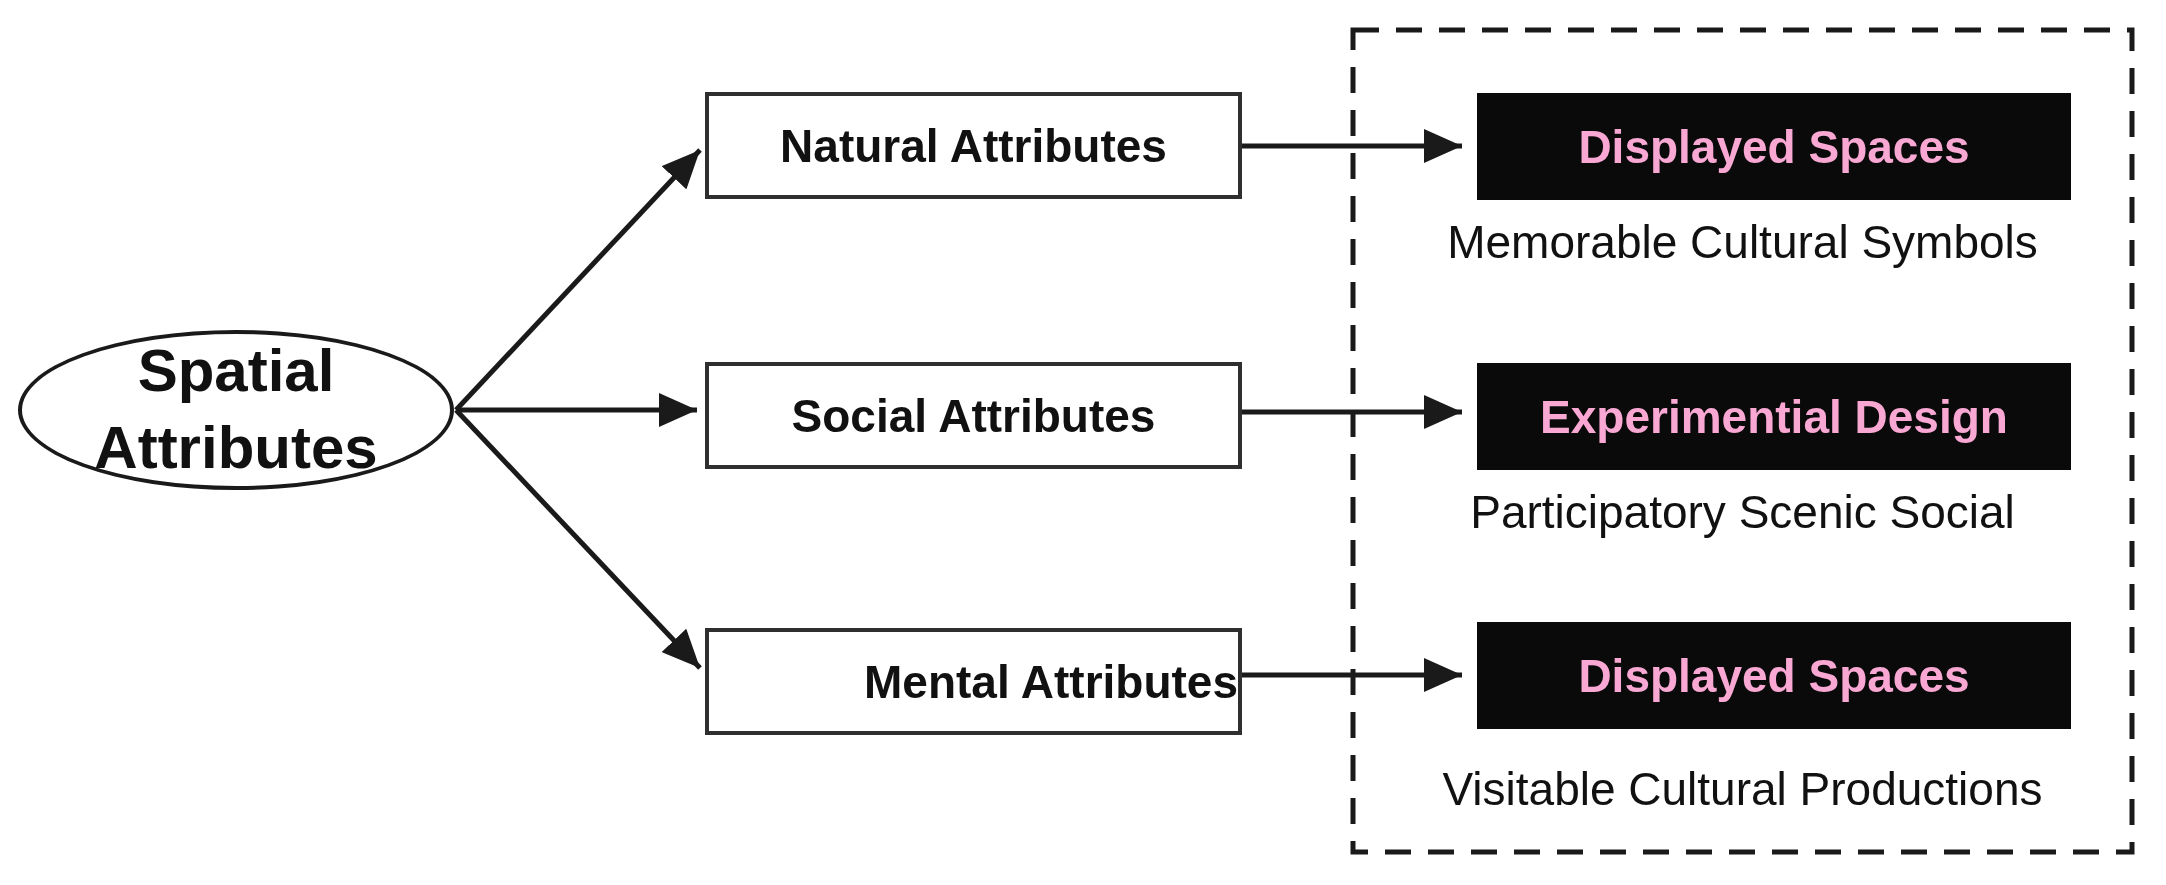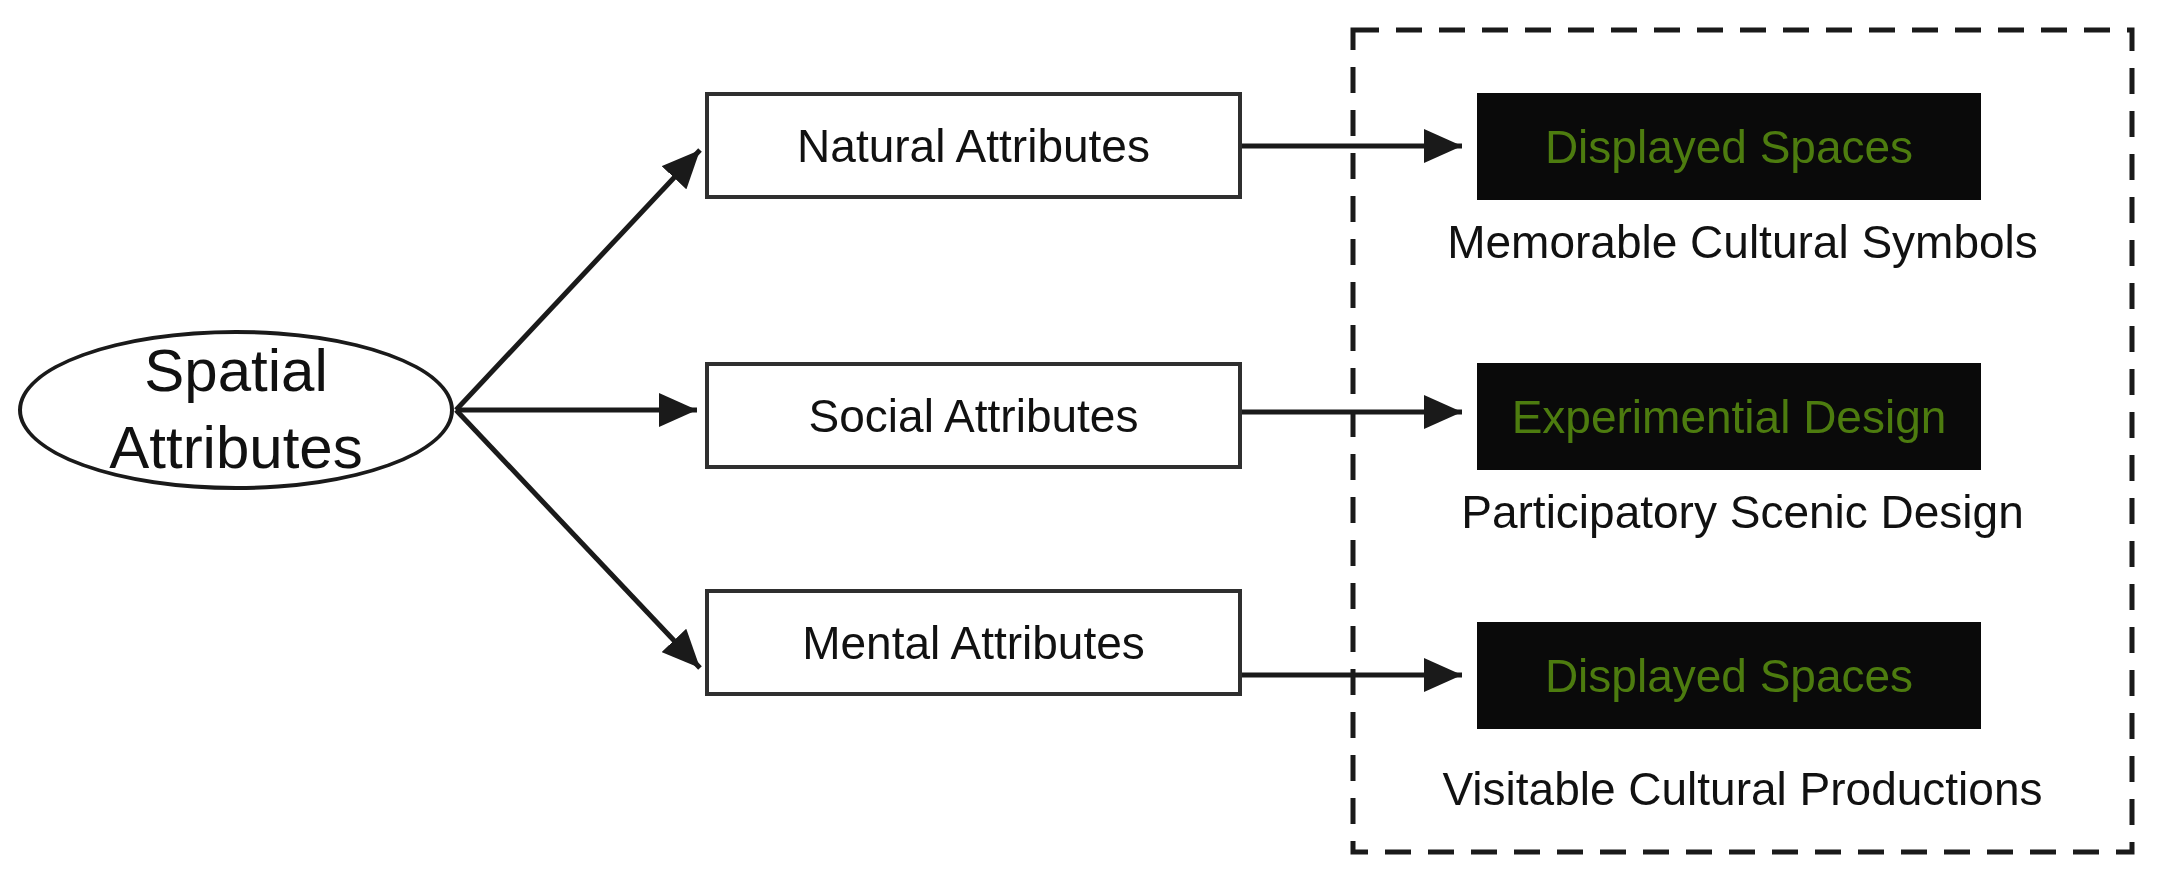--- a/index.html
+++ b/index.html
@@ -26,20 +26,21 @@
   }
   .node {
     position: absolute;
     display: flex;
     align-items: center;
     justify-content: center;
     text-align: center;
     box-sizing: border-box;
     white-space: nowrap;
     z-index: 2;
+    font-weight: bold;
   }
   .root-ellipse {
     left: 18px;
     top: 330px;
     width: 436px;
     height: 160px;
     border: 4px solid #1a1a1a;
     border-radius: 50%;
     background: #ffffff;
     font-size: 60px;
@@ -50,27 +51,27 @@
   .branch-box {
     left: 705px;
     width: 537px;
     height: 107px;
     border: 4px solid #2f2f2f;
     background: #ffffff;
     font-size: 46px;
   }
   .branch-box.row-0 { top: 92px; }
   .branch-box.row-1 { top: 362px; text-align: center; }
-  .branch-box.row-2 { top: 589px; }
+  .branch-box.row-2 { top: 628px; justify-content: flex-end; }
   .result-box {
     left: 1477px;
-    width: 504px;
+    width: 594px;
     height: 107px;
     background: #0a0a0a;
-    color: #4d7c0f;
+    color: #f9a8d4;
     font-size: 46px;
   }
   .result-box.row-0 { top: 93px; }
   .result-box.row-1 { top: 363px; }
   .result-box.row-2 { top: 622px; }
   .caption {
     position: absolute;
     left: 1353px;
     width: 779px;
     height: 60px;
@@ -123,20 +124,20 @@
   </div>
 
   <div class="node result-box row-0">
     <span>Displayed Spaces</span>
   </div>
   <div class="caption row-0">Memorable Cultural Symbols</div>
 
   <div class="node result-box row-1">
     <span>Experimential Design</span>
   </div>
-  <div class="caption row-1">Participatory Scenic Design</div>
+  <div class="caption row-1">Participatory Scenic Social</div>
 
   <div class="node result-box row-2">
     <span>Displayed Spaces</span>
   </div>
   <div class="caption row-2">Visitable Cultural Productions</div>
 
 </div>
 
 </body></html>

